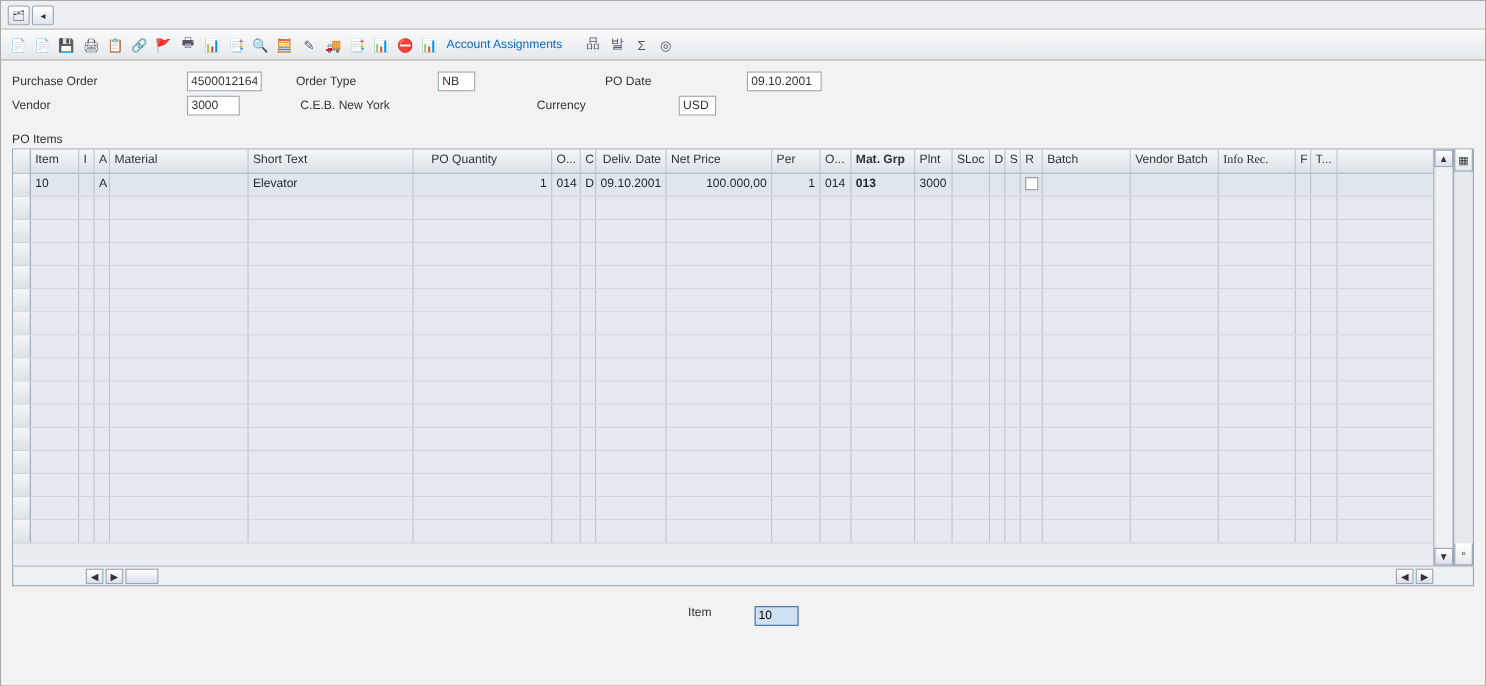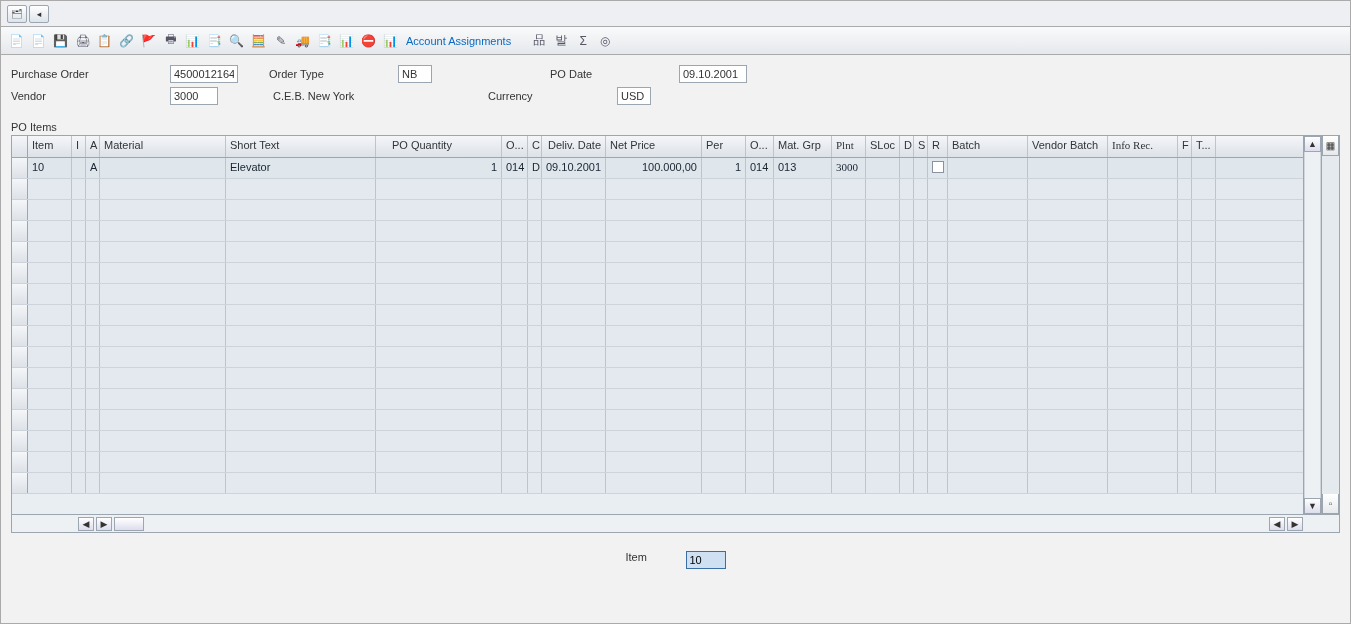--- a/index.html
+++ b/index.html
@@ -200,22 +200,22 @@
   .c-a{width:14px;}
   .c-mat{width:126px;}
   .c-stxt{width:150px;}
   .c-qty{width:114px;margin-left:12px;}
   .c-oun{width:26px;}
   .c-c{width:14px;}
   .c-deliv{width:64px;text-align:right;}
   .c-net{width:96px;}
   .c-per{width:44px;}
   .c-opu{width:28px;}
-  .c-mgrp{width:58px;}
-  .c-plnt{width:34px;font-family:Liberation Serif, serif;}
+  .c-mgrp{width:58px;font-weight:bold;}
+  .c-plnt{width:34px;}
   .c-sloc{width:34px;}
   .c-d{width:14px;}
   .c-s{width:14px;}
   .c-r{width:20px;}
   .c-batch{width:80px;}
   .c-vbatch{width:80px;}
   .c-info{width:70px;font-family:Liberation Serif, serif;}
   .c-f{width:14px;}
   .c-t{width:24px;}
 </style>

